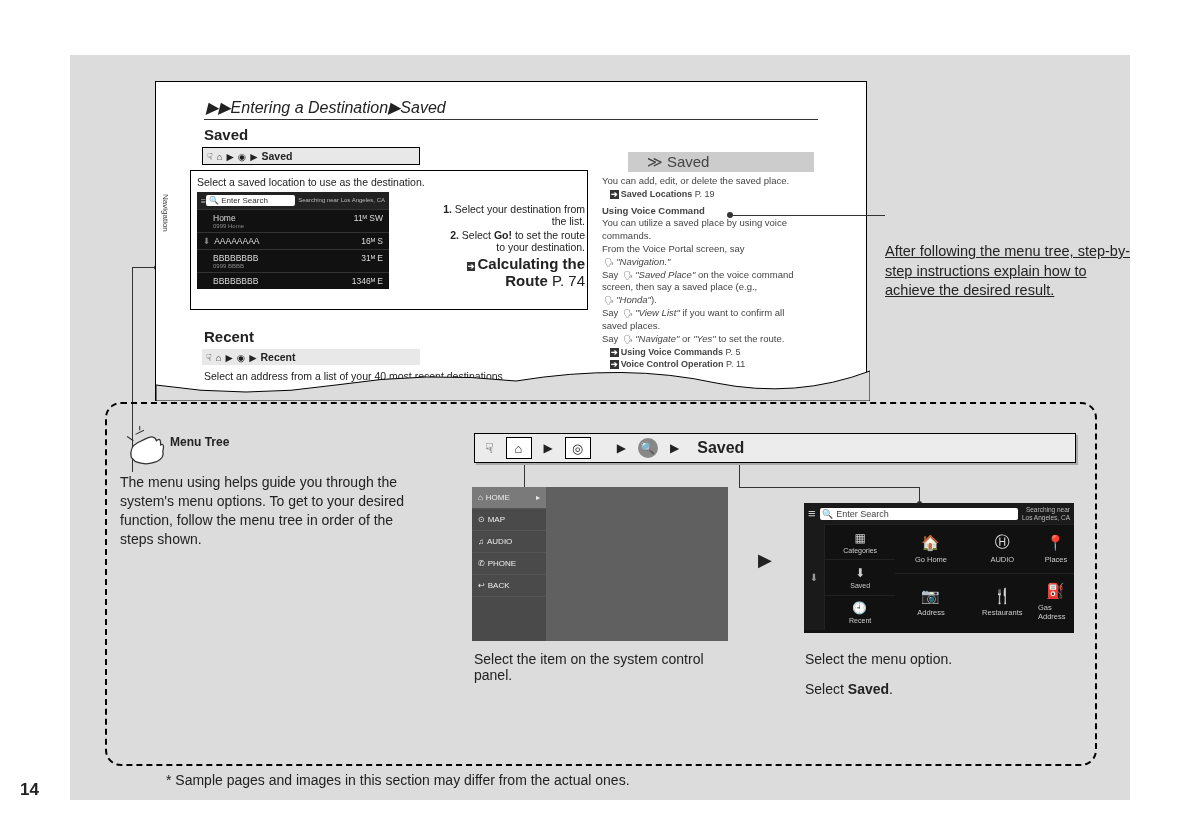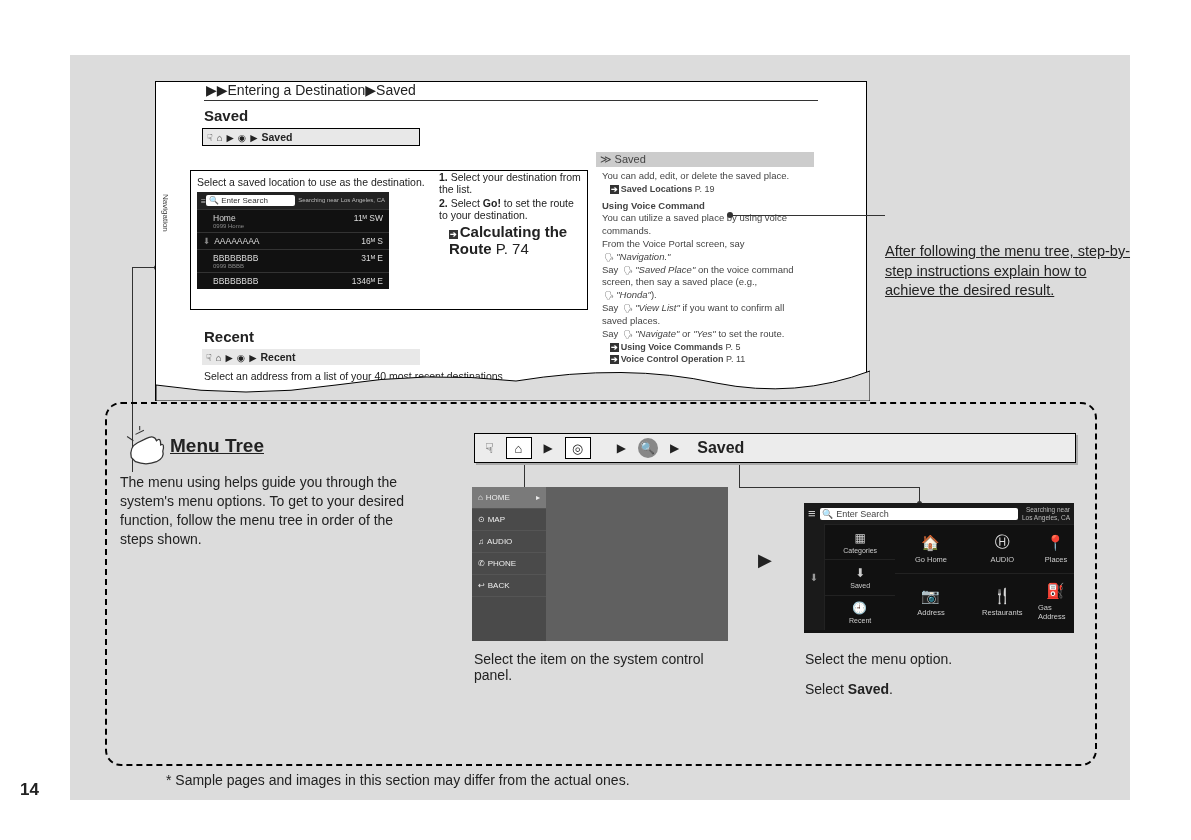--- a/index.html
+++ b/index.html
@@ -31,22 +31,23 @@
   }
   .top-panel {
     position: absolute;
     left: 85px; top: 26px;
     width: 712px;
     height: 320px;
     background: #fff;
     border: 1px solid #000;
   }
   .breadcrumb {
-    font-size: 14px;
-    padding: 0 50px 2px;
+    font-size: 16px;
+    padding: 16px 50px 2px;
+    font-style: italic;
   }
   .hr-full { height: 1px; background: #333; margin: 0 48px; }
   .section-title {
     font-weight: bold;
     font-size: 15px;
     padding: 6px 48px 2px;
   }
   .menu-tree-bar {
     margin: 2px 0 3px 46px;
     width: 218px;
@@ -83,33 +84,33 @@
   .screenshot-a {
     margin-top: 4px;
     width: 192px;
     background: #111;
     color: #ddd;
     font-size: 8.5px;
   }
   .screenshot-a .search-row { display:flex; align-items:center; background:#222; padding:3px 4px; }
   .screenshot-a .search-input { flex:1; background:#fff; color:#333; font-size:8px; padding:1px 3px; border-radius:2px; }
   .screenshot-a .list-row { display:flex; justify-content:space-between; padding:3px 6px 3px 16px; border-top:1px solid #333; }
-  .instr-list { position:absolute; left:248px; top:0; width:146px; font-size:10.5px; }
+  .instr-list { position:absolute; left:248px; top:32px; width:146px; font-size:10.5px;text-align:right; }
   .instr-list li { margin-bottom:2px; list-style:none; }
   .instr-list .ref { font-size:15px; padding-left:10px; }
   .ref-icon::before { content:"➔"; font-size:8px; margin-right:2px; background:#333; color:#fff; padding:0 1px; }
   
   .side-col {
     position:absolute;
     left:440px; top:70px;
     width:218px;
     font-size:9.5px;
     color:#444;
   }
-  .side-col .head { background:#ccc; padding:1px 4px; font-size:11px; }
+  .side-col .head { background:#ccc; padding:1px 19px; font-size:15px;margin-left:32px; }
   .side-col .body { padding:3px 6px; line-height:1.35; }
   .side-col .sub { font-weight:bold; margin-top:4px; display:block; font-size:9.5px; }
   .side-col .vc::before { content:"🗣"; font-size:8px; margin:0 2px; }
   .side-col .ref-line { font-size:9px; padding-left:8px; }
   
   .recent-text { font-size:10.5px; padding:2px 48px; }
   .torn-line {
     position:absolute; left:0; bottom:-1px; width:714px; height:40px;
     pointer-events:none;
   }
@@ -135,21 +136,21 @@
   
   .dashed-box {
     position:absolute;
     left:35px; top:347px;
     width:992px; height:364px;
     border:2px dashed #000;
     border-radius:16px;
     background:transparent;
   }
   .pointer-svg { position:absolute; left:55px; top:371px; width:42px; height:42px; }
-  .menu-tree-title { position:absolute; left:100px; top:380px; font-size:19px; font-weight:bold;text-decoration:underline; }
+  .menu-tree-title { position:absolute; left:100px; top:380px; font-size:12px; font-weight:bold; }
   .menu-tree-desc { position:absolute; left:50px; top:418px; width:310px; font-size:14px; line-height:1.35; }
 
   .big-tree-bar {
     position:absolute; left:404px; top:378px;
     width:602px; height:30px;
     background:#ececec;
     border:1.5px solid #000;
     box-shadow:2px 2px 0 #aaa;
     display:flex; align-items:center; padding:0 10px; gap:12px;
     font-size:14px;

